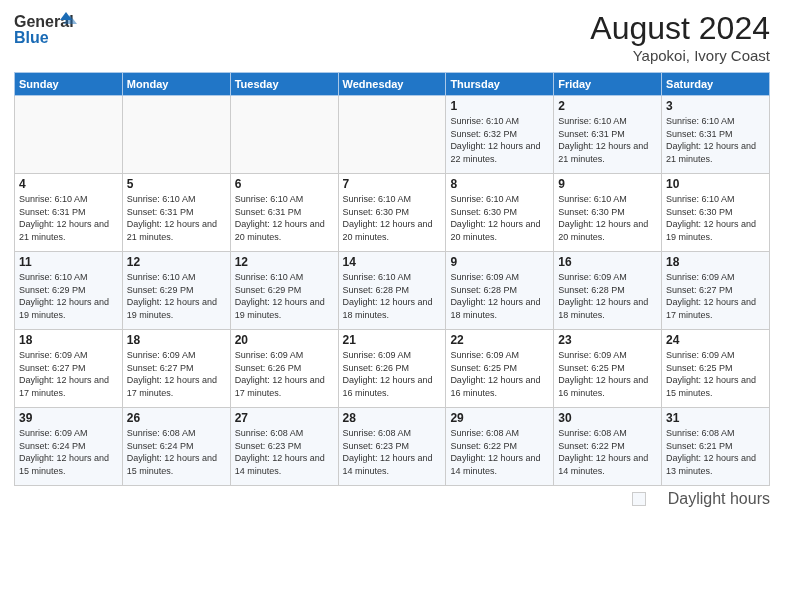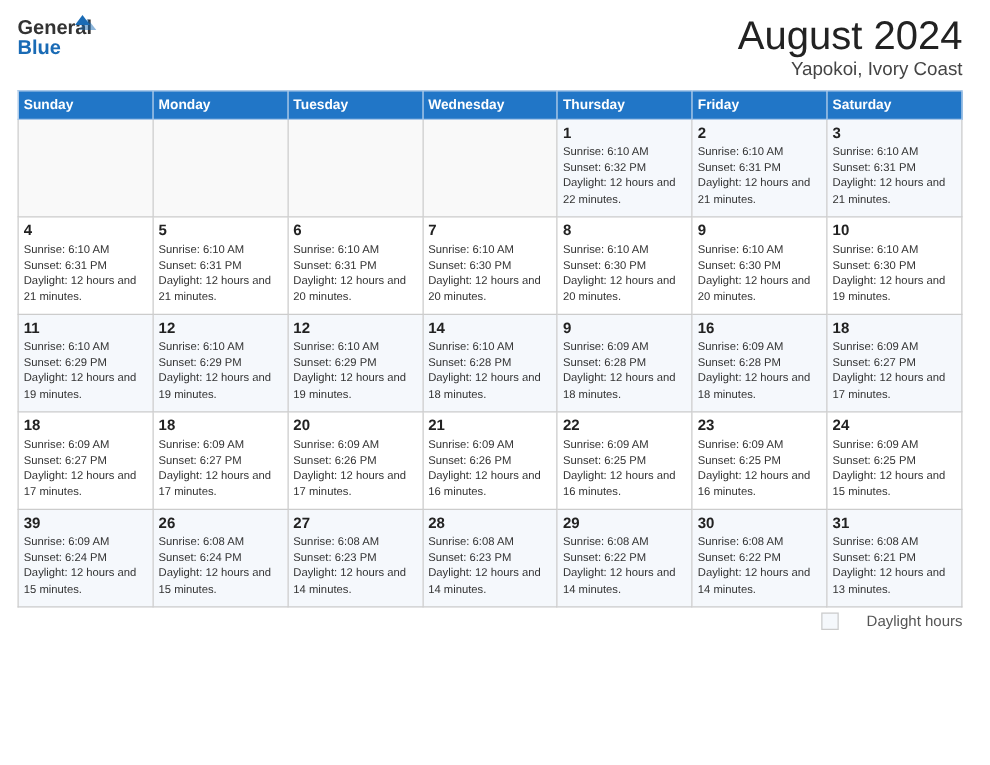--- a/index.html
+++ b/index.html
@@ -79,21 +79,21 @@
       color: #333;
     }
     .empty-cell {
       background: #f9f9f9 !important;
     }
     .footer {
       display: flex;
       justify-content: flex-end;
       align-items: center;
       margin-top: 4px;
-      font-size: 12px;
+      font-size: 16px;
       color: #555;
       gap: 22px;
     }
     .daylight-box {
       width: 14px;
       height: 14px;
       background: #f5f8fc;
       border: 1px solid #ccc;
       display: inline-block;
     }

